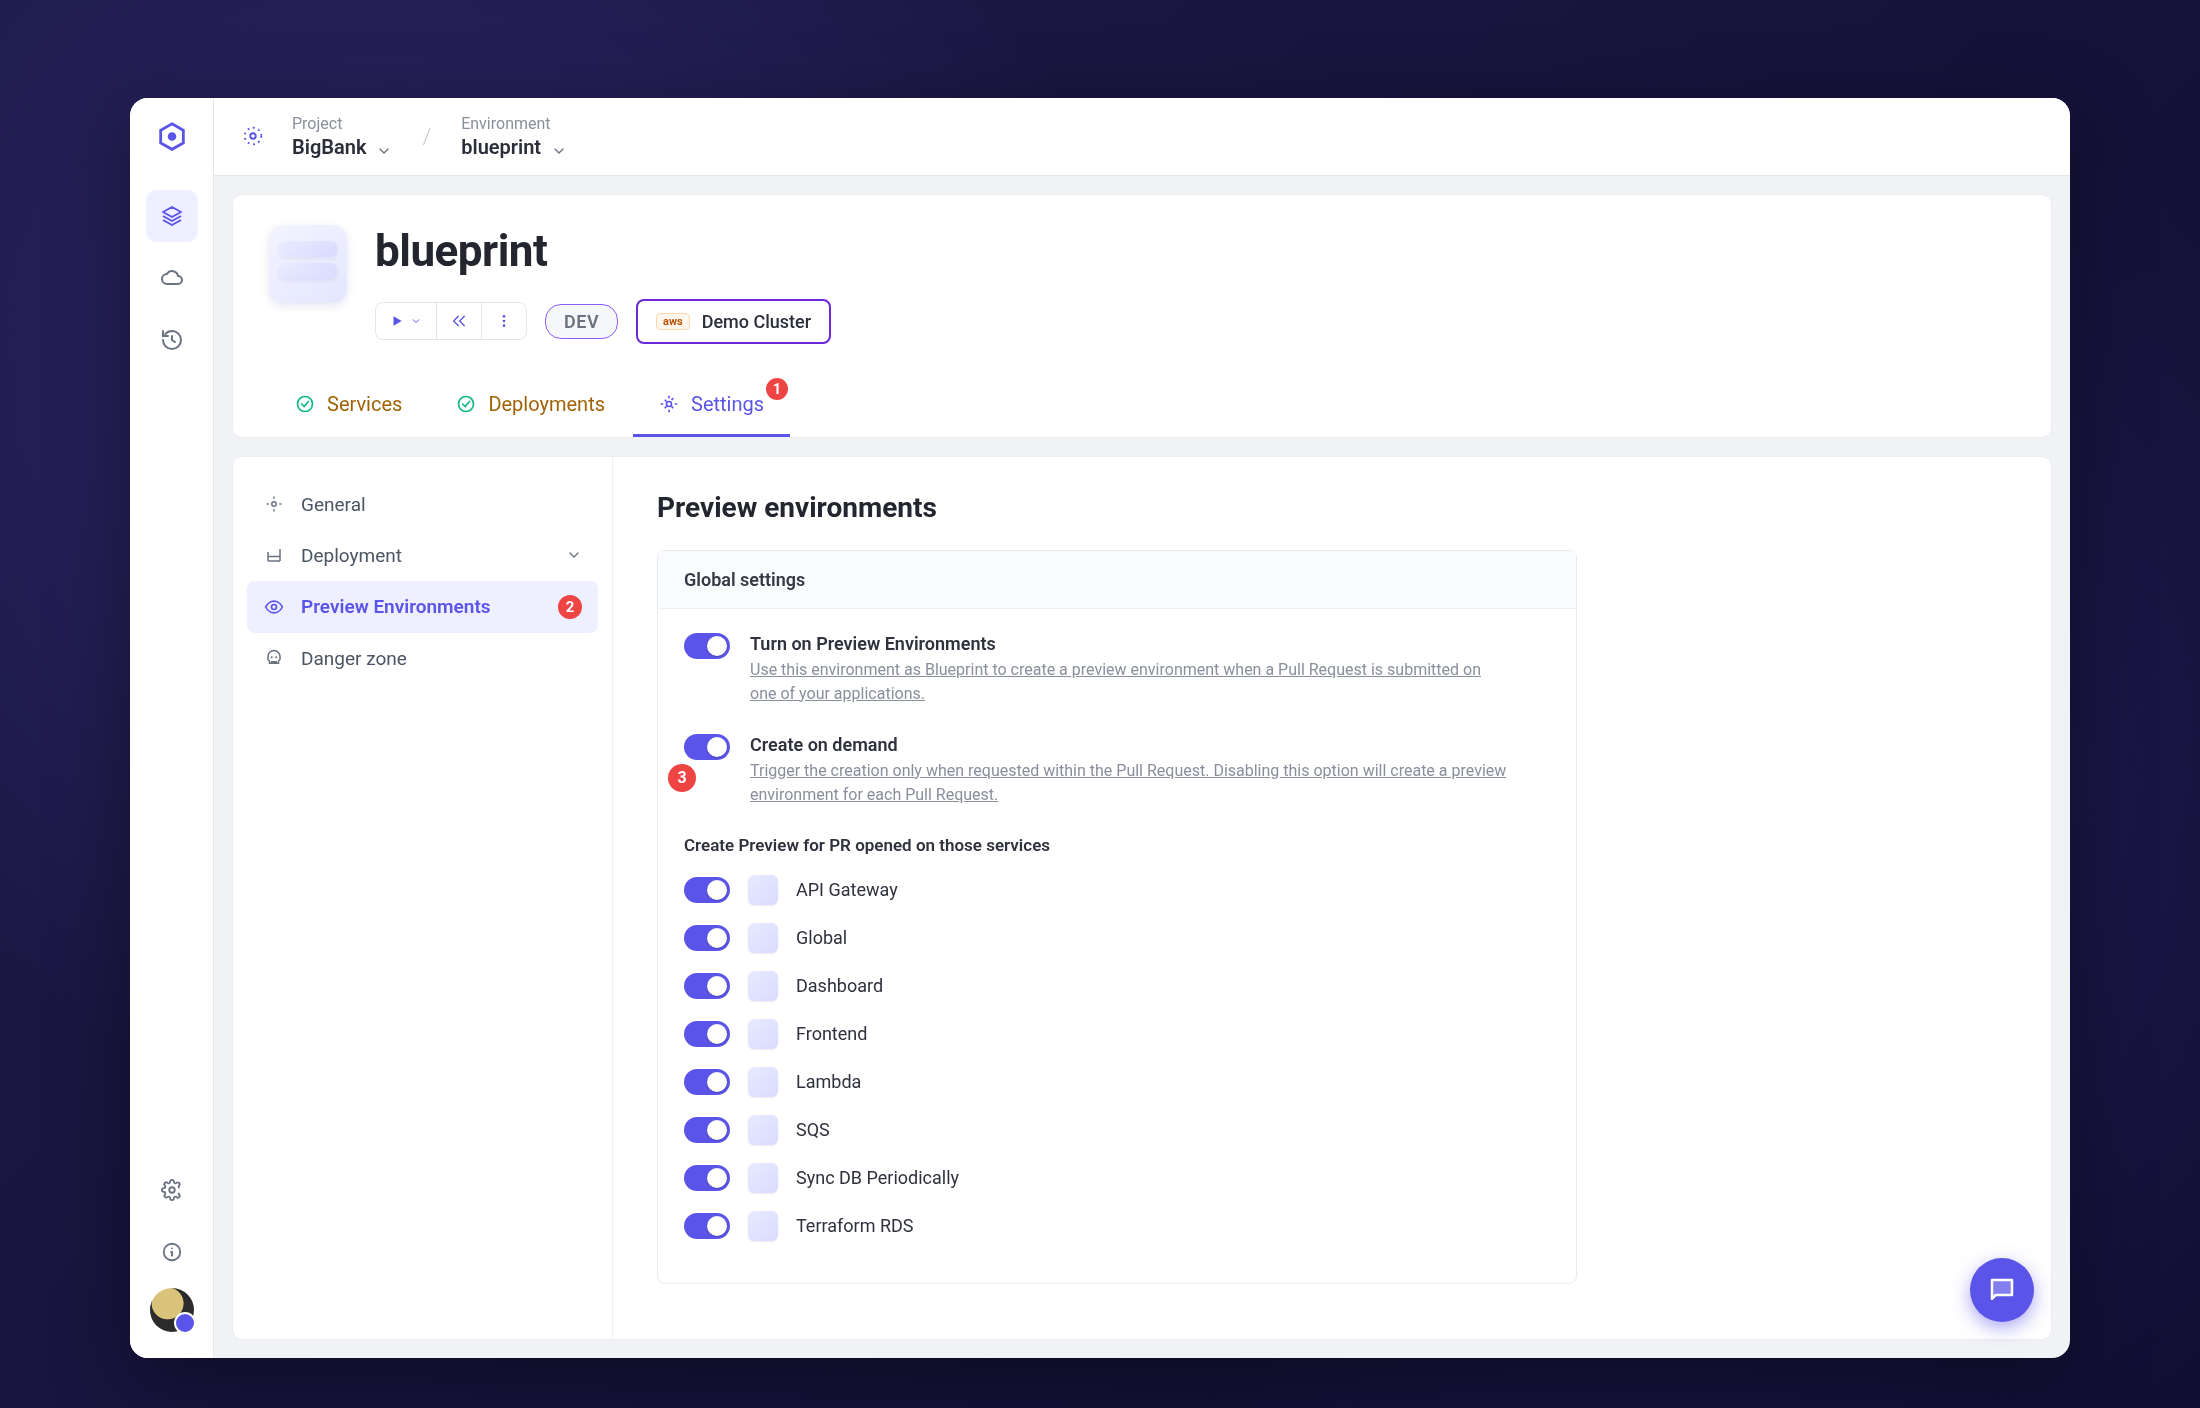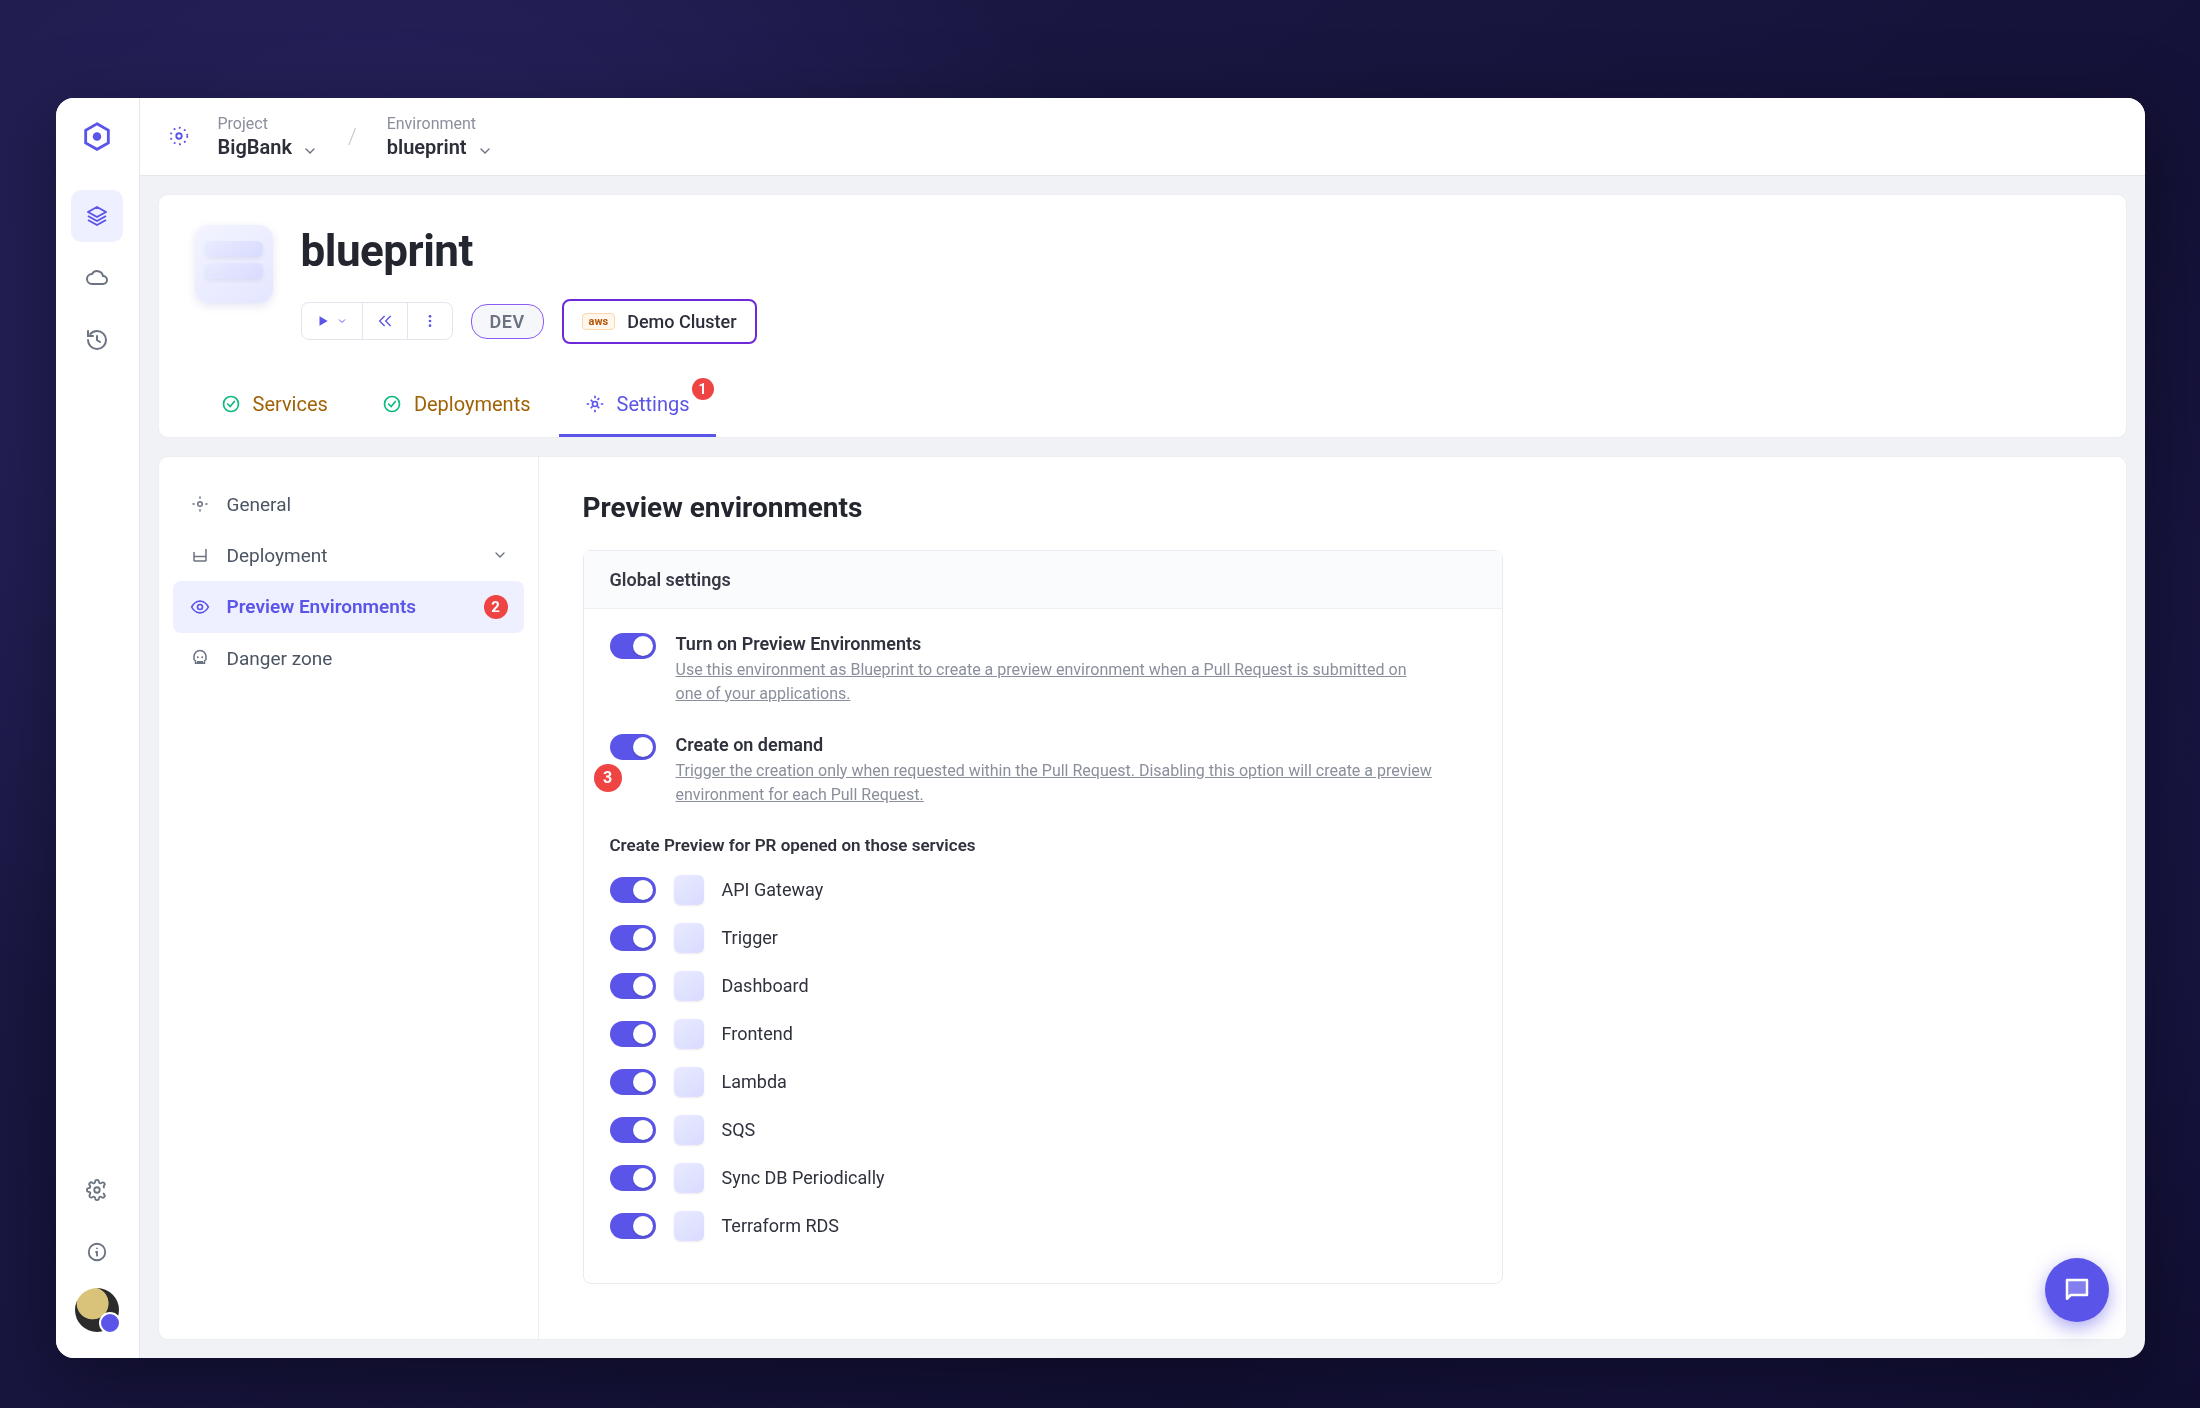--- a/index.html
+++ b/index.html
@@ -10,21 +10,21 @@
     background-image:
       radial-gradient(circle at 20% 30%, rgba(90,80,200,0.25) 0, transparent 35%),
       radial-gradient(circle at 80% 60%, rgba(70,60,180,0.25) 0, transparent 40%),
       linear-gradient(135deg, #1e1b4b 0%, #0f0d2e 100%);
     display: flex;
     align-items: center;
     justify-content: center;
     padding: 60px 40px;
   }
   .window {
-    width: 2089px;
+    width: 1940px;
     height: 1260px;
     background: #f1f2f5;
     border-radius: 18px;
     overflow: hidden;
     display: flex;
     box-shadow: 0 20px 80px rgba(0,0,0,.4);
     position: relative;
     margin-top: 47px;
   }
 
@@ -370,21 +370,21 @@
 
             <div id="svc-list">
                 <div class="svc-row">
                   <div class="switch"></div>
                   <div class="svc-ico"></div>
                   <div class="svc-name">API Gateway</div>
                 </div>
                 <div class="svc-row">
                   <div class="switch"></div>
                   <div class="svc-ico"></div>
-                  <div class="svc-name">Trigger</div>
+                  <div class="svc-name">Global</div>
                 </div>
                 <div class="svc-row">
                   <div class="switch"></div>
                   <div class="svc-ico"></div>
                   <div class="svc-name">Dashboard</div>
                 </div>
                 <div class="svc-row">
                   <div class="switch"></div>
                   <div class="svc-ico"></div>
                   <div class="svc-name">Frontend</div>

